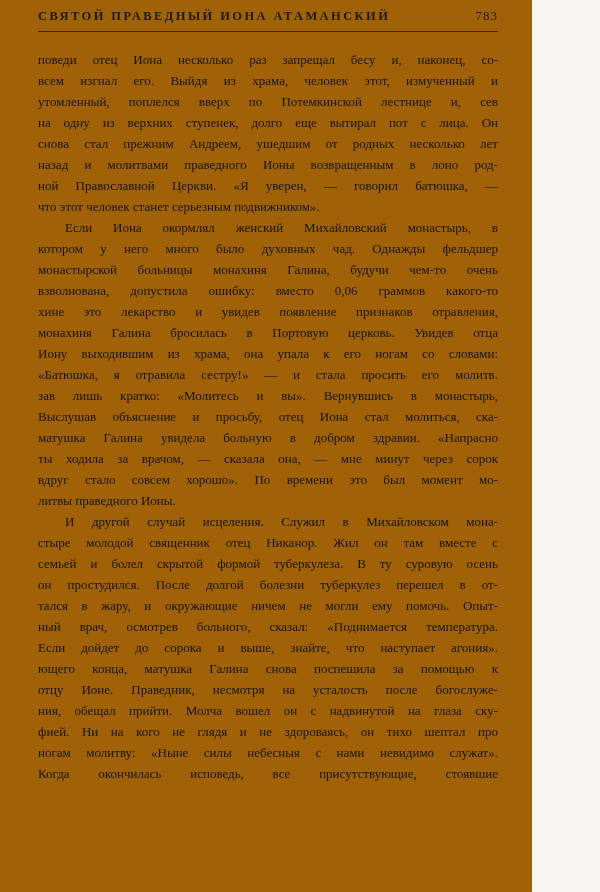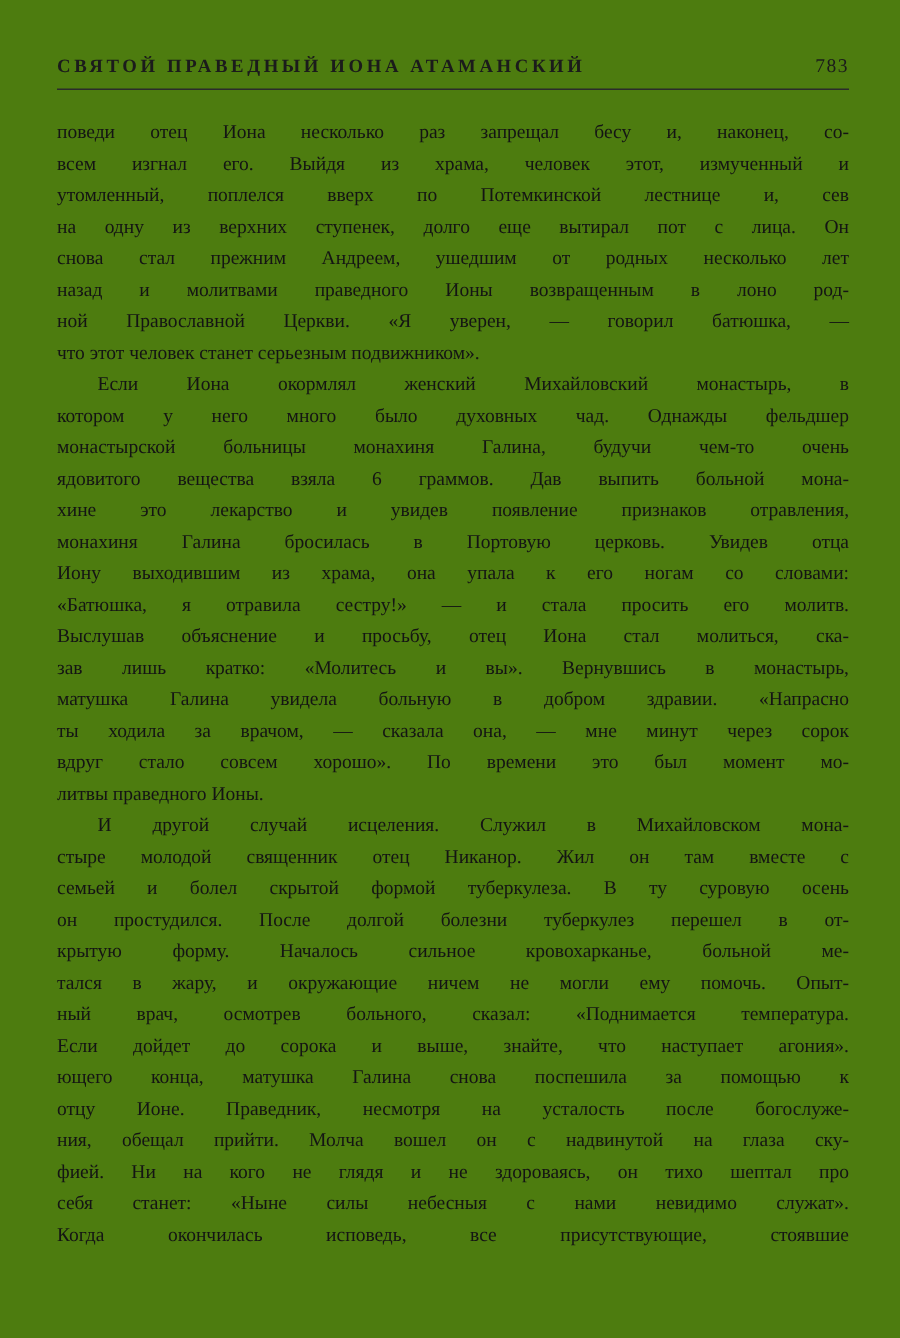--- a/index.html
+++ b/index.html
@@ -2,25 +2,25 @@
 <html lang="ru"><head>
 <meta charset="utf-8">
 <style>
   html, body {
     margin: 0;
     padding: 0;
     background: #f7f6f4;
   }
   .page {
     position: relative;
-    width: 600px;
+    width: 532px;
     height: 892px;
     box-sizing: border-box;
-    background: #4d7c0f;
-    padding: 36px 34px 0 38px;
+    background: #a16207;
+    padding: 8px 34px 0 38px;
     font-family: "Liberation Serif", "DejaVu Serif", serif;
     color: #161616;
     overflow: hidden;
   }
   .running-head {
     display: flex;
     justify-content: space-between;
     align-items: flex-end;
     border-bottom: 1.5px solid #2b2b2b;
     padding-bottom: 7px;
@@ -77,42 +77,41 @@
         <div class="line">на одну из верхних ступенек, долго еще вытирал пот с лица. Он</div>
         <div class="line">снова стал прежним Андреем, ушедшим от родных несколько лет</div>
         <div class="line">назад и молитвами праведного Ионы возвращенным в лоно род-</div>
         <div class="line">ной Православной Церкви. «Я уверен, — говорил батюшка, —</div>
         <div class="line last">что этот человек станет серьезным подвижником».</div>
       </div>
       <div class="paragraph">
         <div class="line indent">Если Иона окормлял женский Михайловский монастырь, в</div>
         <div class="line">котором у него много было духовных чад. Однажды фельдшер</div>
         <div class="line">монастырской больницы монахиня Галина, будучи чем-то очень</div>
-        <div class="line">ядовитого вещества взяла 6 граммов. Дав выпить больной мона-</div>
+        <div class="line">взволнована, допустила ошибку: вместо 0,06 граммов какого-то</div>
         <div class="line">хине это лекарство и увидев появление признаков отравления,</div>
         <div class="line">монахиня Галина бросилась в Портовую церковь. Увидев отца</div>
         <div class="line">Иону выходившим из храма, она упала к его ногам со словами:</div>
         <div class="line">«Батюшка, я отравила сестру!» — и стала просить его молитв.</div>
+        <div class="line">зав лишь кратко: «Молитесь и вы». Вернувшись в монастырь,</div>
         <div class="line">Выслушав объяснение и просьбу, отец Иона стал молиться, ска-</div>
-        <div class="line">зав лишь кратко: «Молитесь и вы». Вернувшись в монастырь,</div>
         <div class="line">матушка Галина увидела больную в добром здравии. «Напрасно</div>
         <div class="line">ты ходила за врачом, — сказала она, — мне минут через сорок</div>
         <div class="line">вдруг стало совсем хорошо». По времени это был момент мо-</div>
         <div class="line last">литвы праведного Ионы.</div>
       </div>
       <div class="paragraph">
         <div class="line indent">И другой случай исцеления. Служил в Михайловском мона-</div>
         <div class="line">стыре молодой священник отец Никанор. Жил он там вместе с</div>
         <div class="line">семьей и болел скрытой формой туберкулеза. В ту суровую осень</div>
         <div class="line">он простудился. После долгой болезни туберкулез перешел в от-</div>
-        <div class="line">крытую форму. Началось сильное кровохарканье, больной ме-</div>
         <div class="line">тался в жару, и окружающие ничем не могли ему помочь. Опыт-</div>
         <div class="line">ный врач, осмотрев больного, сказал: «Поднимается температура.</div>
         <div class="line">Если дойдет до сорока и выше, знайте, что наступает агония».</div>
         <div class="line">ющего конца, матушка Галина снова поспешила за помощью к</div>
         <div class="line">отцу Ионе. Праведник, несмотря на усталость после богослуже-</div>
         <div class="line">ния, обещал прийти. Молча вошел он с надвинутой на глаза ску-</div>
         <div class="line">фией. Ни на кого не глядя и не здороваясь, он тихо шептал про</div>
-        <div class="line">себя станет: «Ныне силы небесныя с нами невидимо служат».</div>
+        <div class="line">ногам молитву: «Ныне силы небесныя с нами невидимо служат».</div>
         <div class="line">Когда окончилась исповедь, все присутствующие, стоявшие</div>
       </div>
     </div>
 </div>
 
 </body></html>

